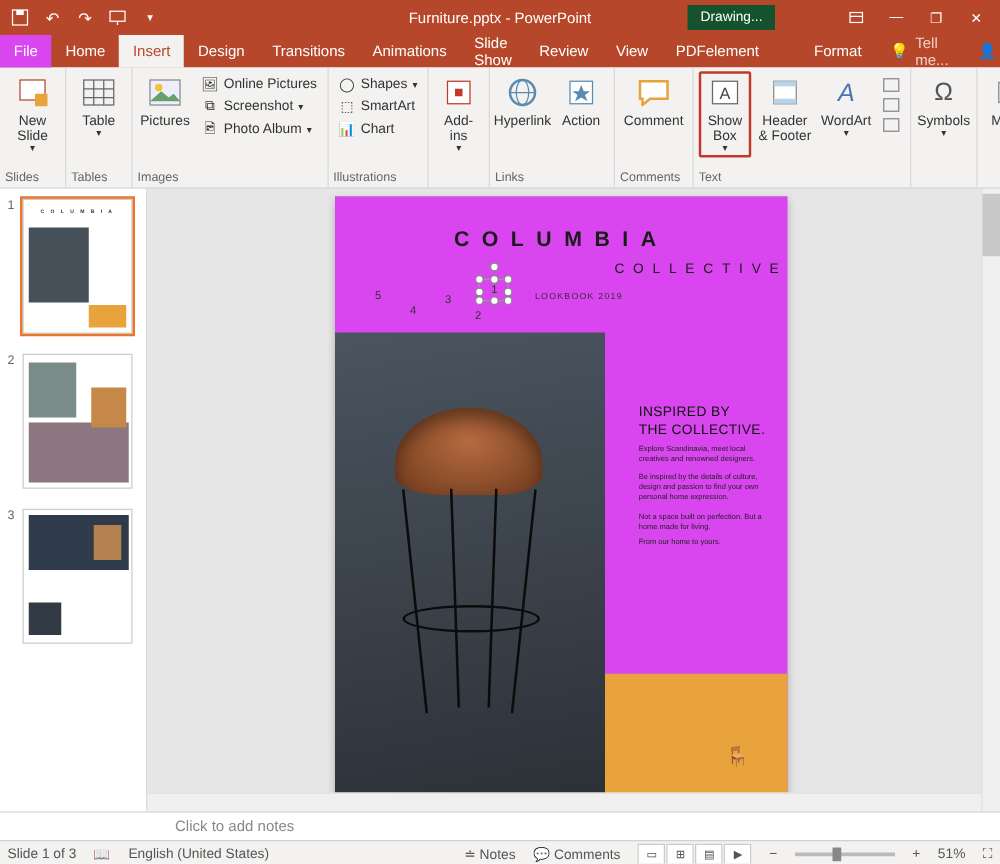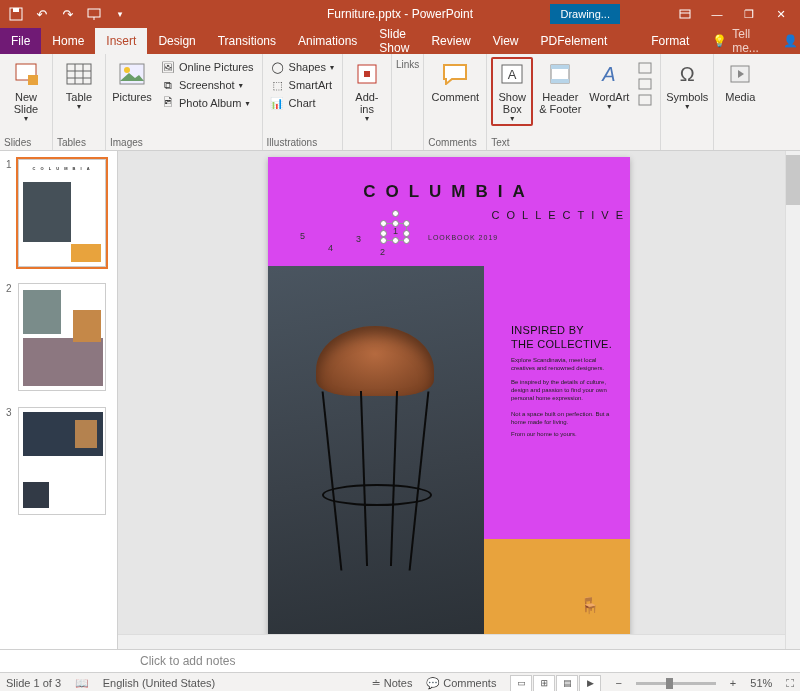--- a/index.html
+++ b/index.html
@@ -1,27 +1,27 @@
 <!DOCTYPE html>
 <html><head>
 <meta charset="utf-8">
 <style>
 *{box-sizing:border-box;margin:0;padding:0;font-family:"Segoe UI",Arial,sans-serif}
 body{background:#fff;width:800px;height:691px;overflow:hidden;font-size:11px;color:#333}
 .titlebar{height:28px;background:#b7472a;display:flex;align-items:center;color:#fff;position:relative}
 .tb-left{display:flex;align-items:center;gap:2px;padding-left:4px}
 .tb-btn{width:24px;height:24px;display:flex;align-items:center;justify-content:center;font-size:13px}
 .tb-title{position:absolute;left:50%;transform:translateX(-50%);font-size:12px}
-.tb-ctx{position:absolute;right:180px;background:#0369a1;padding:4px 10px;font-size:11px}
+.tb-ctx{position:absolute;right:180px;background:#14532d;padding:4px 10px;font-size:11px}
 .tb-right{margin-left:auto;display:flex;align-items:center;gap:2px;padding-right:4px}
 .tb-win{width:30px;height:24px;display:flex;align-items:center;justify-content:center;font-size:11px}
 .menubar{height:26px;background:#b7472a;display:flex;align-items:stretch;color:#fff;font-size:12px}
 .menu-item{padding:0 11px;display:flex;align-items:center;cursor:pointer}
 .menu-item.active{background:#f3f2f1;color:#b7472a}
-.menu-item.file{background:#701a75}
+.menu-item.file{background:#d946ef}
 .menu-tell{margin-left:auto;display:flex;align-items:center;padding:0 12px;gap:5px;color:#f0d0c8}
 .menu-share{display:flex;align-items:center;padding:0 12px;gap:4px}
 .ribbon{height:97px;background:#f3f2f1;border-bottom:1px solid #d0d0d0;display:flex;overflow:hidden}
 .rgroup{border-right:1px solid #d9d9d9;padding:3px 4px 0;display:flex;flex-direction:column;height:100%}
 .rgroup-body{flex:1;display:flex;align-items:flex-start;gap:3px}
 .rgroup-label{color:#666;font-size:10px;padding:2px 0}
 .rbig{display:flex;flex-direction:column;align-items:center;width:44px;padding:2px 2px 0;cursor:pointer;text-align:center;line-height:1.1;font-size:11px}
 .rbig.highlight{border:2px solid #c0392b;border-radius:2px;padding:0 0 0}
 .ricon{width:30px;height:30px;margin-bottom:2px;display:flex;align-items:center;justify-content:center}
 .rmini{display:flex;align-items:center;gap:4px;cursor:pointer;padding:1px 4px;font-size:11px;white-space:nowrap}
@@ -232,20 +232,41 @@
             </svg>
           </div>
           <span>Add-ins</span>
           <span style="font-size:8px">▾</span>
         </div>
   </div>
       <div class="rgroup-label">&nbsp;</div>
     </div>
 
   <div class="rgroup">
+      <div class="rgroup-body">
+    <div class="rbig">
+          <div class="ricon">
+            <svg width="24" height="24">
+              <circle cx="12" cy="12" r="10" fill="none" stroke="#5a8bb0" stroke-width="2"></circle>
+              <ellipse cx="12" cy="12" rx="5" ry="10" fill="none" stroke="#5a8bb0"></ellipse>
+              <line x1="2" y1="12" x2="22" y2="12" stroke="#5a8bb0"></line>
+            </svg>
+          </div>
+          <span>Hyperlink</span>
+        </div>
+    <div class="rbig">
+          <div class="ricon">
+            <svg width="24" height="24">
+              <rect x="3" y="3" width="18" height="18" fill="#fff" stroke="#5a8bb0"></rect>
+              <polygon points="12,6 14,11 19,11 15,14 17,19 12,16 7,19 9,14 5,11 10,11" fill="#5a8bb0"></polygon>
+            </svg>
+          </div>
+          <span>Action</span>
+        </div>
+  </div>
       <div class="rgroup-label">Links</div>
     </div>
 
   <div class="rgroup">
       <div class="rgroup-body">
     <div class="rbig" style="width:54px">
           <div class="ricon">
             <svg width="26" height="22">
               <path d="M2 2 h22 v14 h-14 l-6 5 v-5 h-2 z" fill="#fff" stroke="#e8a33d" stroke-width="2"></path>
             </svg>

